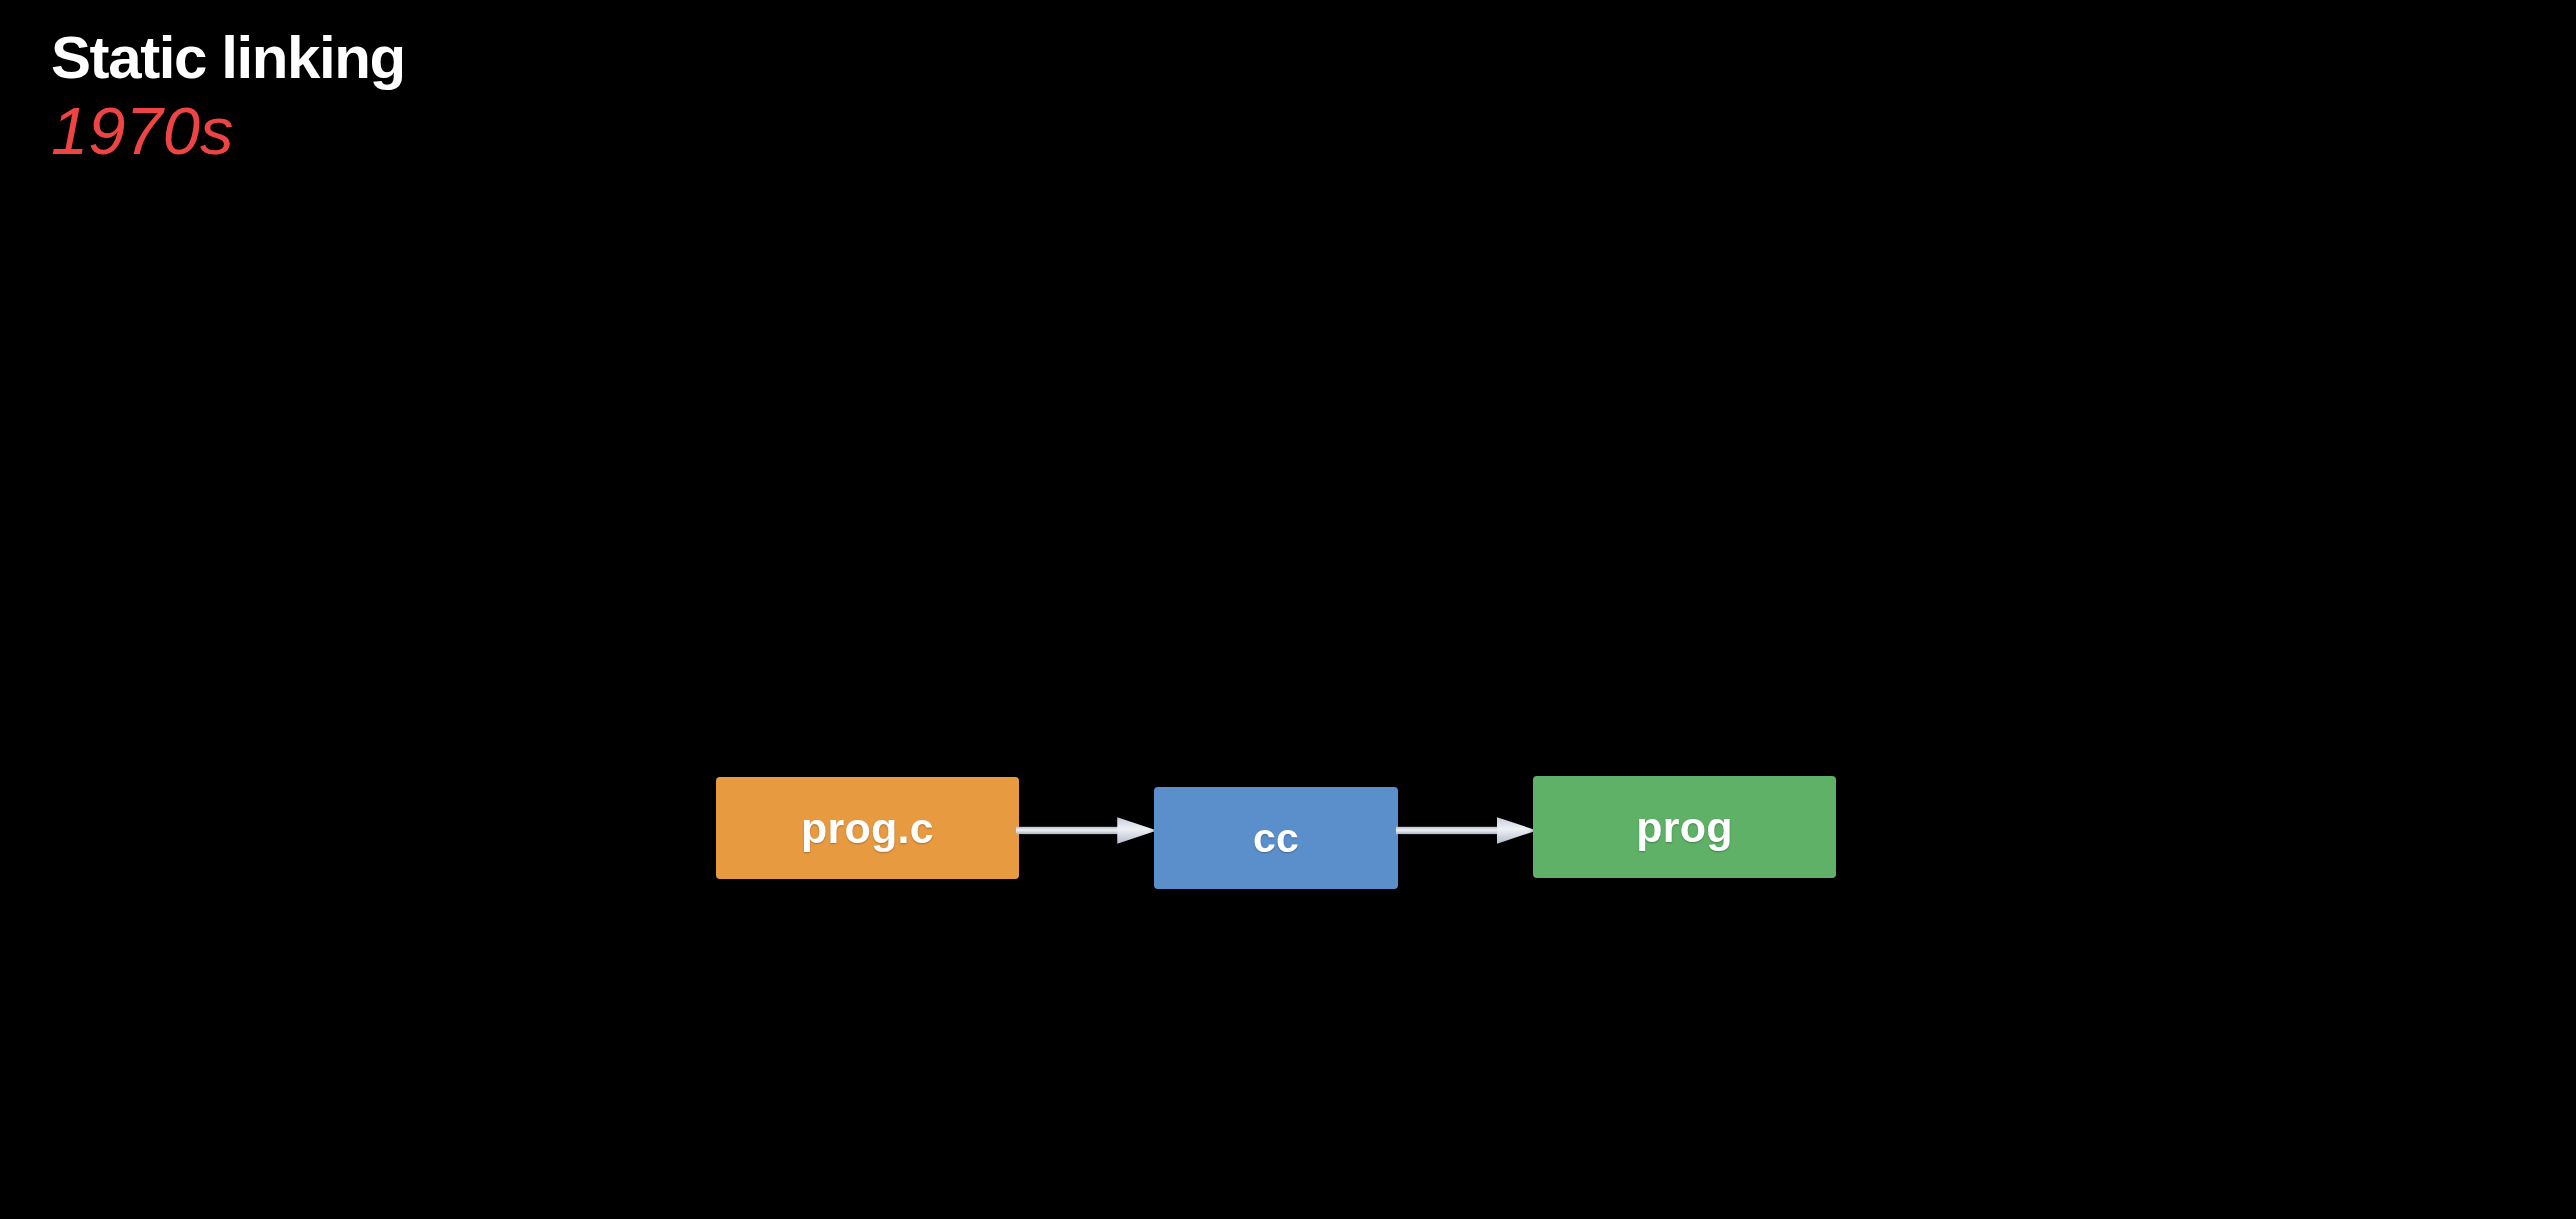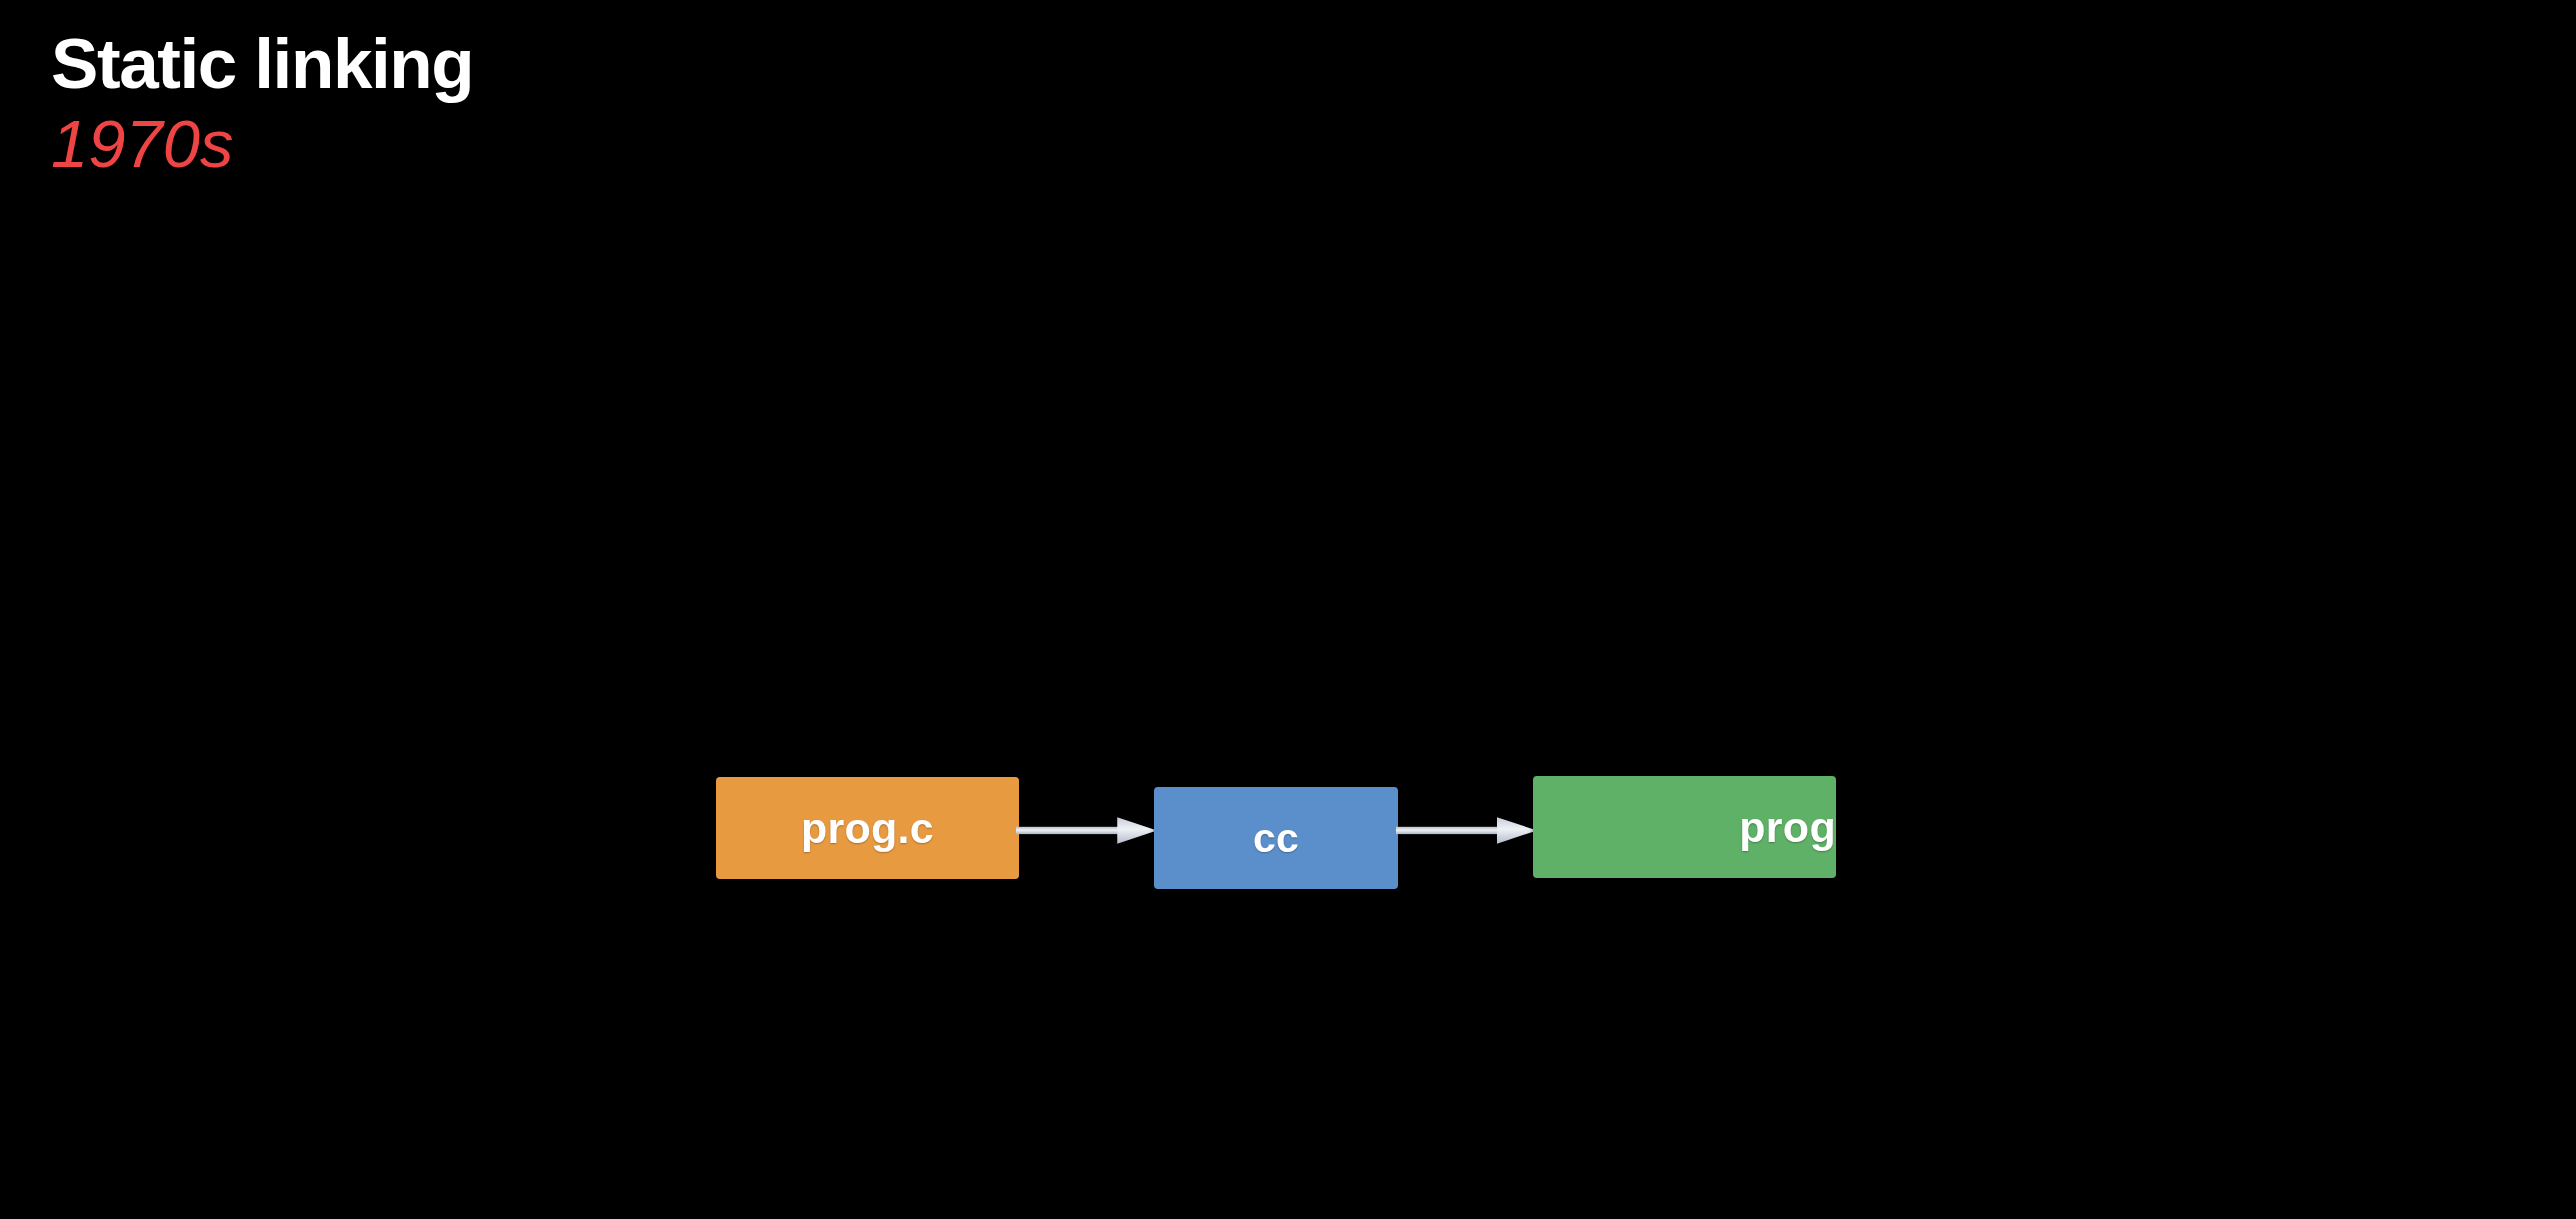--- a/index.html
+++ b/index.html
@@ -26,21 +26,21 @@
   .heading-block {
     position: absolute;
     left: 51px;
     top: 23.6px;
   }
 
   .slide-title {
     margin: 0;
     color: #ffffff;
     font-family: "Liberation Sans", sans-serif;
-    font-size: 71px;
+    font-size: 60px;
     font-weight: 700;
     line-height: 1.12;
     letter-spacing: -1.4px;
     white-space: nowrap;
   }
 
   .slide-subtitle {
     margin: 0;
     margin-top: 3.6px;
     color: #ef4444;
@@ -163,19 +163,19 @@
             <stop offset="0%" stop-color="#c6ccd8"></stop>
             <stop offset="45%" stop-color="#eef1f6"></stop>
             <stop offset="100%" stop-color="#b4bccb"></stop>
           </linearGradient>
         </defs>
         <rect x="0" y="19.5" width="117" height="8" fill="url(#shaftGrad2)"></rect>
         <polygon points="111,9 155,23.5 111,38" fill="url(#headGrad2)"></polygon>
       </svg>
     </div>
 
-    <div class="node node-prog" style="background:#5eb167;justify-content:flex-end;">
+    <div class="node node-prog" style="background:#5eb167;">
       <span>prog</span>
     </div>
 
   </div>
 </div>
 
 
 </body></html>

